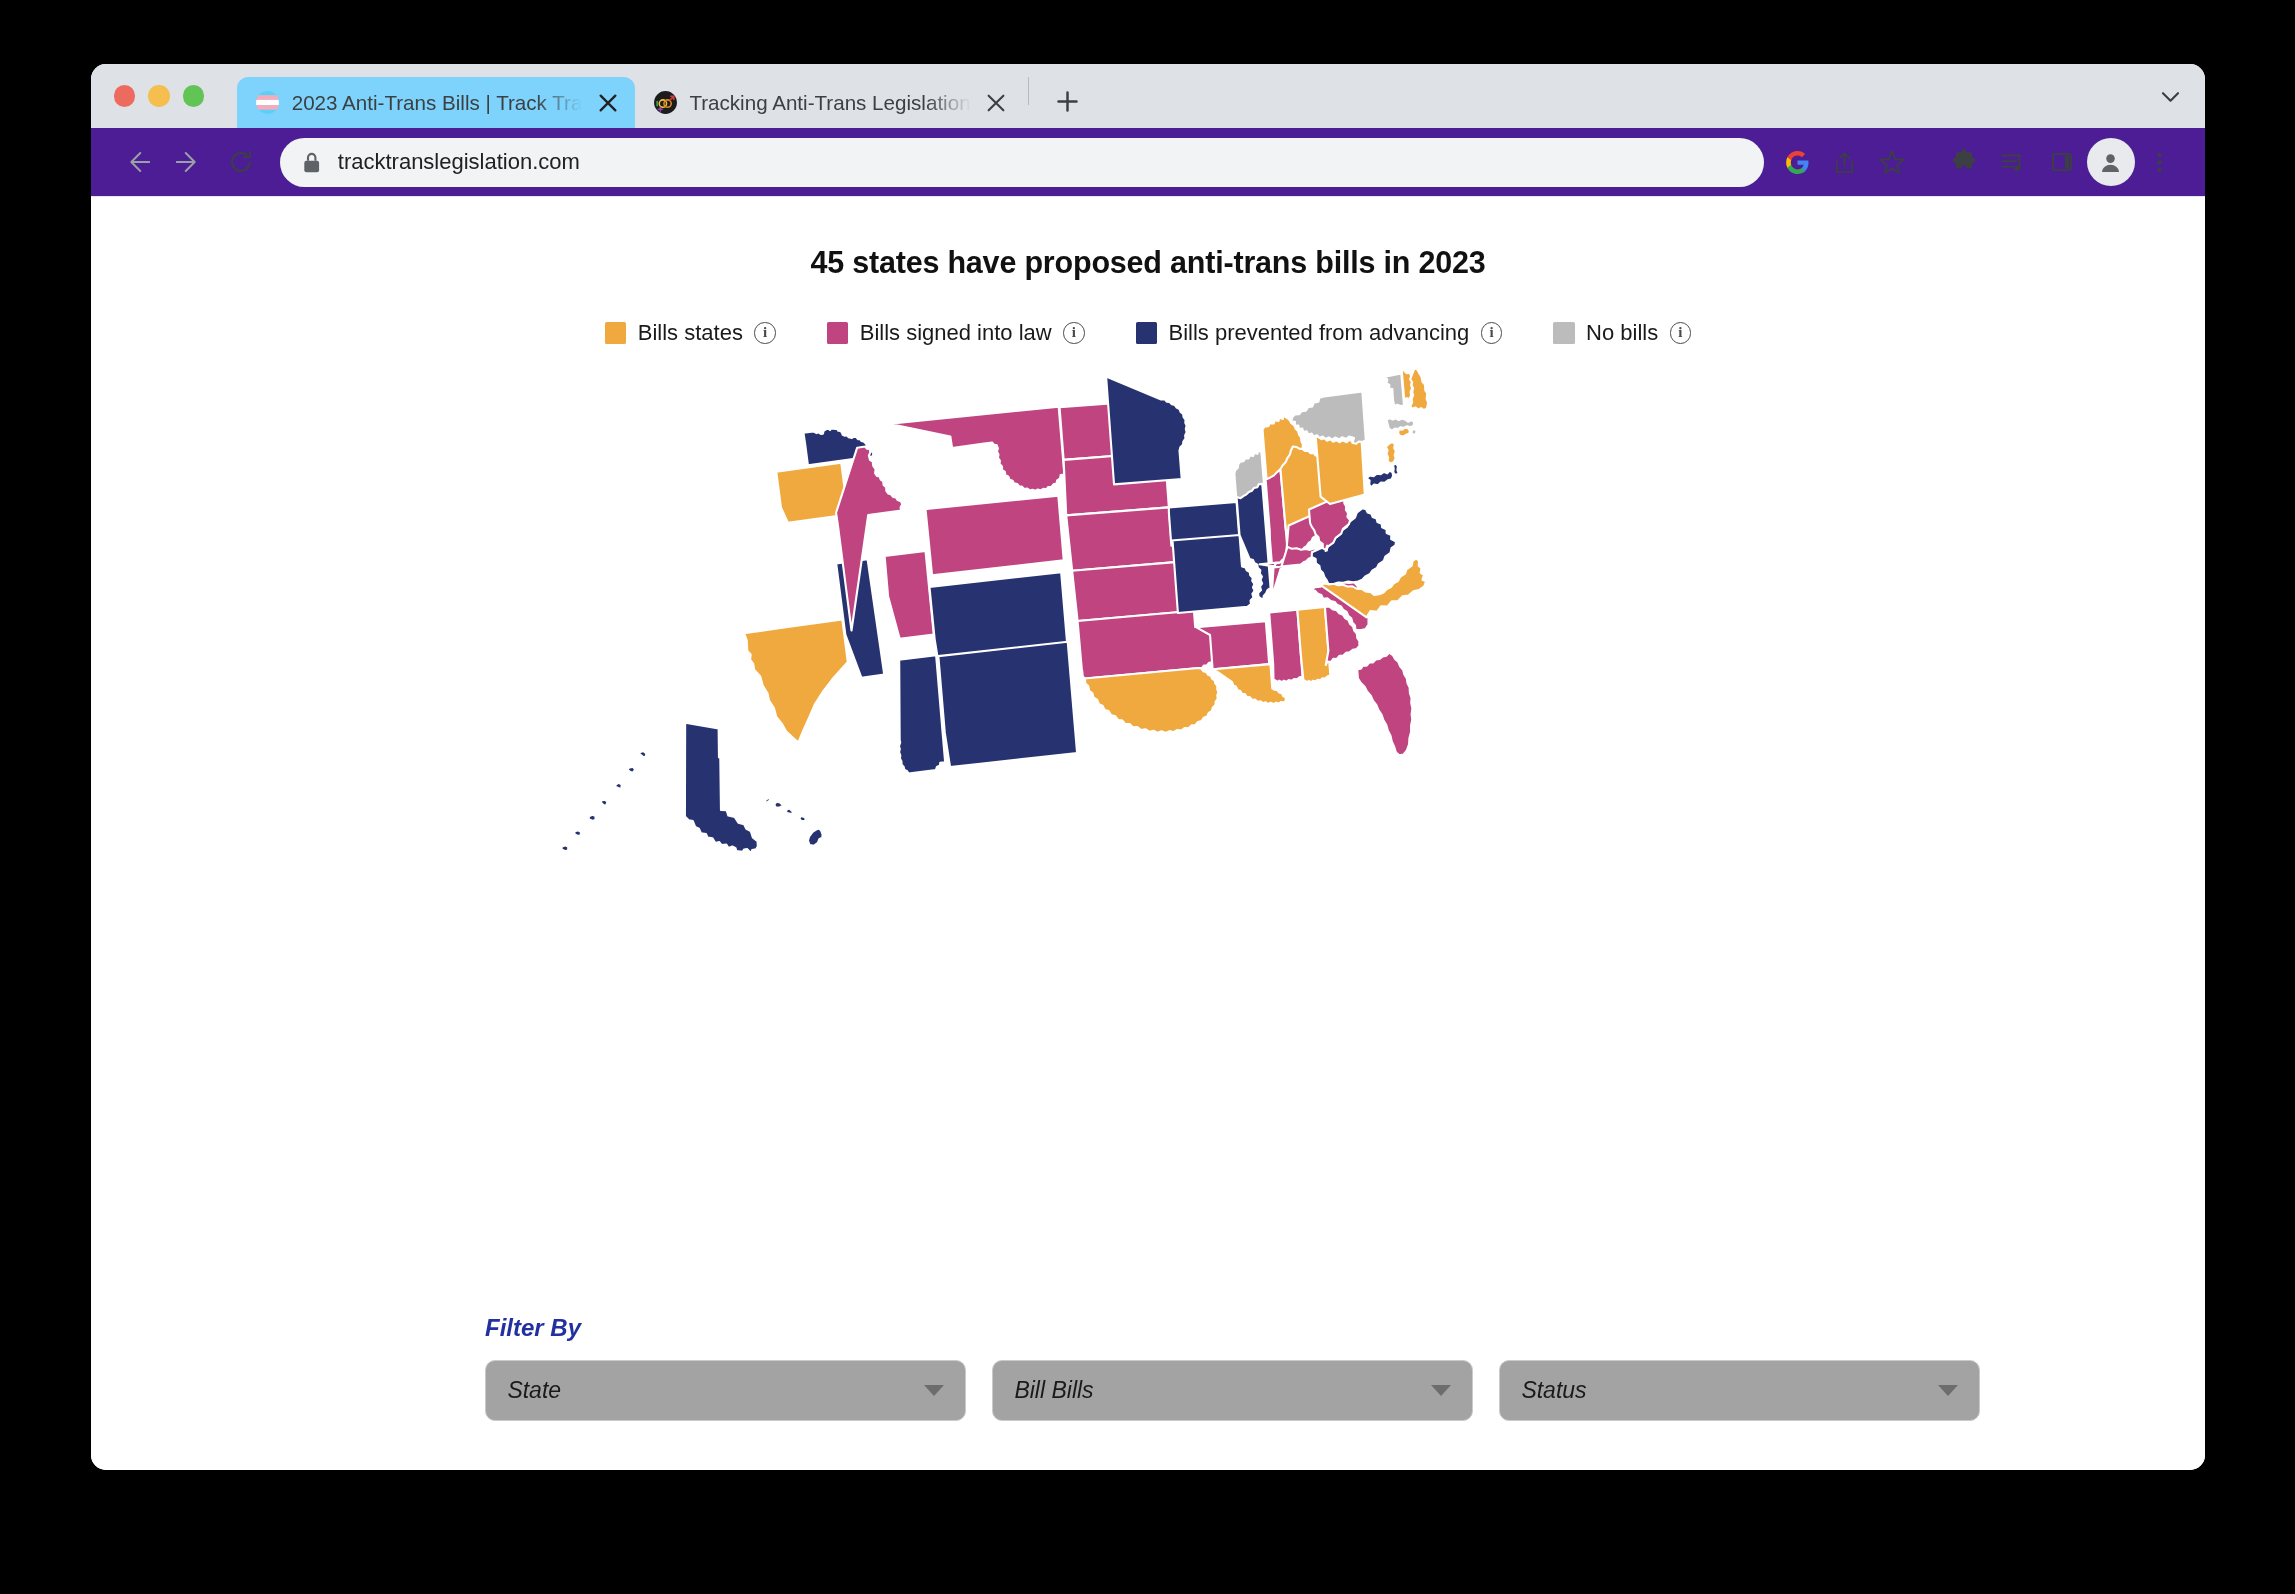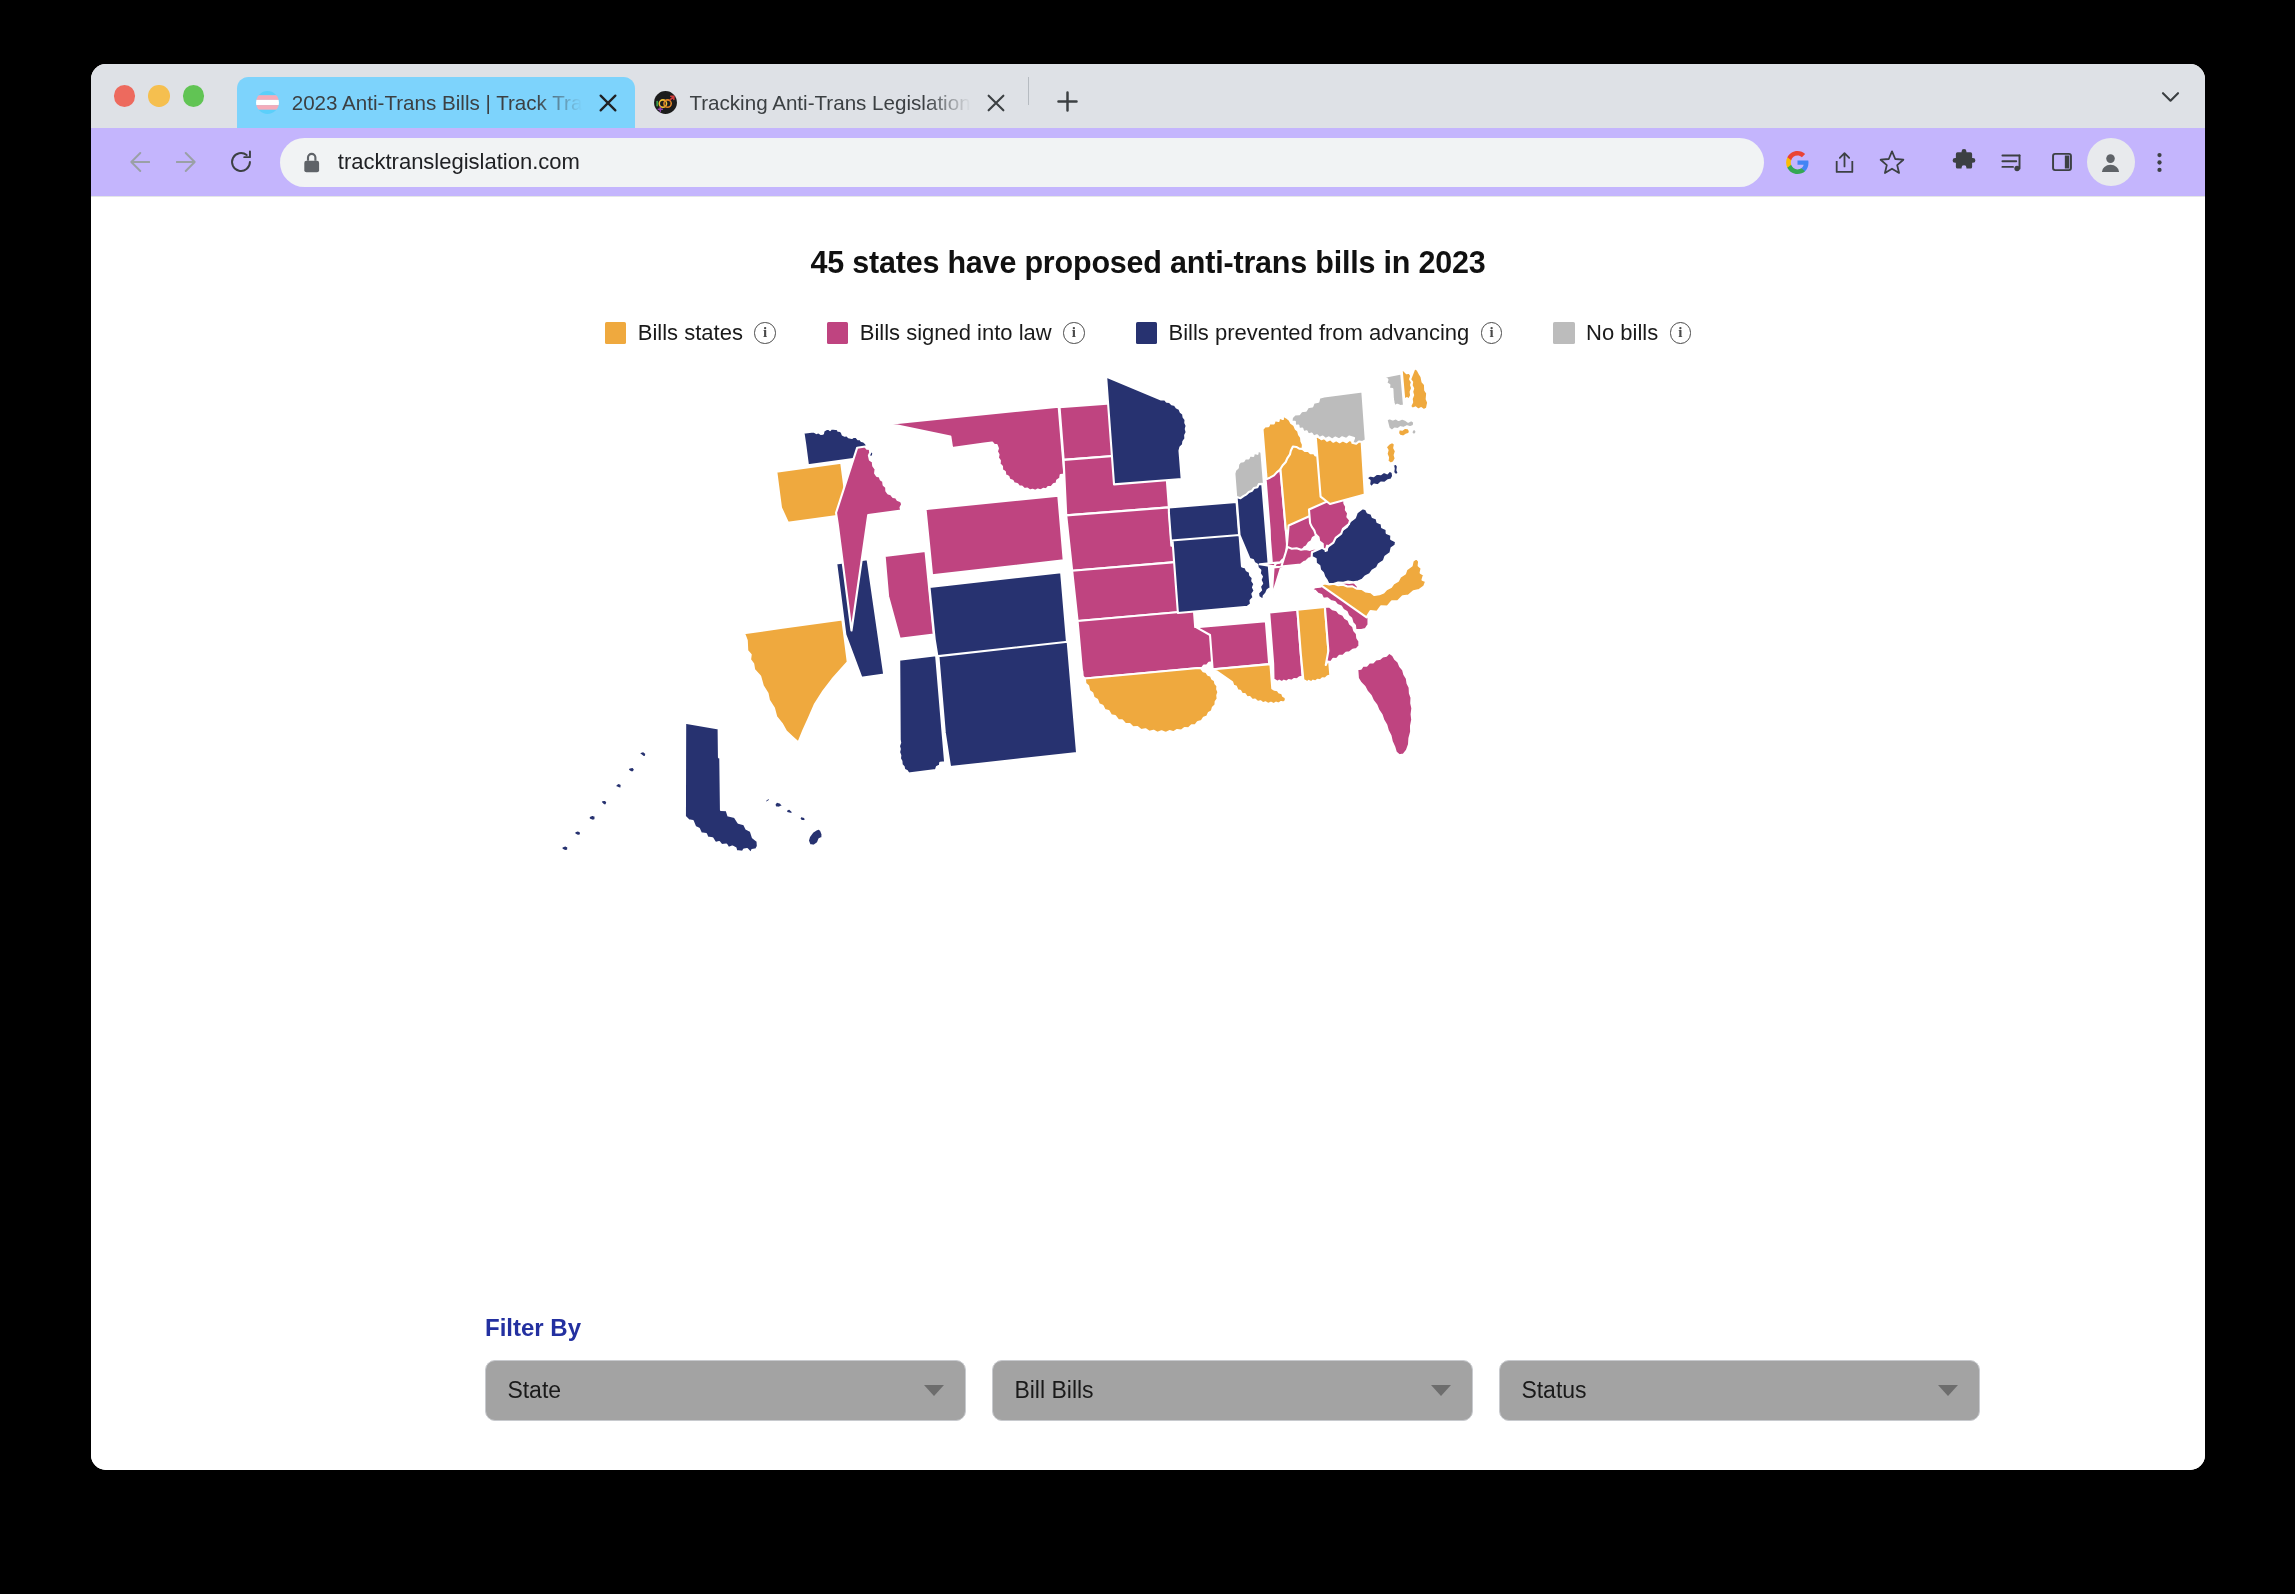--- a/index.html
+++ b/index.html
@@ -75,21 +75,21 @@
   #tabstrip-chevron {
     width: 49px; height: 64px; flex: 0 0 49px;
     display:flex; align-items:center; justify-content:center;
     color: #3c4043;
     padding-right: 20px;
   }
 
   
   #toolbar {
     height: 69px;
-    background: #c4b5fd;
+    background: #4c1d95;
     display: flex;
     align-items: center;
     padding: 0 21.4px 0 20px;
     gap: 1px;
     border-bottom: 0.8px solid #e4e6e8;
   }
   .nav-btn {
     width: 51px; height: 51px;
     display:flex; align-items:center; justify-content:center;
     border-radius: 50%;
@@ -164,20 +164,21 @@
   }
   #us-map { width: 1186px; height: 749px; display: block; }
   #us-map path { stroke: #ffffff; stroke-width: 1.7; stroke-linejoin: round; }
 
   
   #filter-section {
     position: absolute;
     left: 394px;
     bottom: 49px;
     width: 1523px;
+    font-style: italic;
   }
   #filter-by-label {
     font-size: 24px;
     font-weight: bold;
     color: #2330a0;
     margin-bottom: 18px;
   }
   #filter-row { display: flex; gap: 26px; }
   .filter-select {
     width: 481px;

